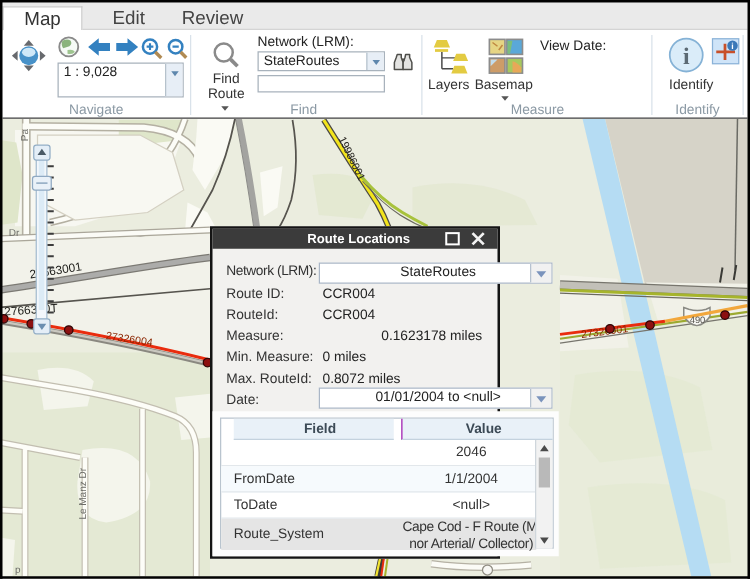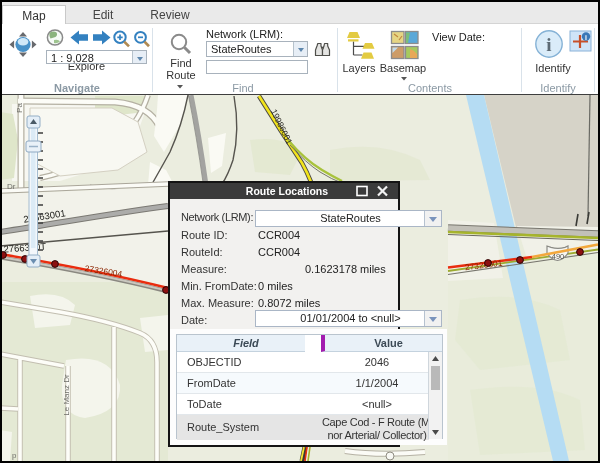--- a/index.html
+++ b/index.html
@@ -1,21 +1,21 @@
 <!DOCTYPE html>
 <html><head>
 <meta charset="utf-8">
 <style>
 * { margin:0; padding:0; box-sizing:border-box; }
 html,body { width:600px; height:463px; overflow:hidden; font-family:"Liberation Sans", sans-serif; }
 #stage { position:absolute; left:0; top:0; width:600px; height:463px; background:#fff; }
 .abs { position:absolute; }
 
 #tabstrip { position:absolute; left:2px; top:2px; width:596px; height:22px; background:#eaeaea; border-bottom:1px solid #d4d4d4; }
-.tab { position:absolute; top:3px; height:19px; font-size:12px; color:#444; text-align:center; line-height:20px; }
+.tab { position:absolute; top:3px; height:19px; font-size:15px; color:#444; text-align:center; line-height:20px; }
 .tab.active { background:#fff; border:1px solid #c9c9c9; border-bottom:none; height:20px; color:#333; }
 
 #ribbon { position:absolute; left:2px; top:24px; width:596px; height:71px; background:#ffffff; border-bottom:1px solid #3e3e3e; }
 .gsep { position:absolute; top:4px; width:1px; height:64px; background:#d9e2ea; }
 .glabel { position:absolute; top:58px; font-size:11px; color:#8b99a4; text-align:center; width:90px; }
 .btnlabel { position:absolute; font-size:11px; color:#333; text-align:center; }
 .combo { position:absolute; background:#fff; border:1px solid #a8b2bc; }
 .combo .txt { position:absolute; left:4px; top:0; font-size:11px; color:#222; line-height:15px; }
 .cbtn { position:absolute; right:0; top:0; bottom:0; width:14px; background:#e7eef6; border-left:1px solid #b6c2cc; }
 .cbtn:after { content:""; position:absolute; left:3.5px; top:6px; border:3.5px solid transparent; border-top:4.5px solid #5e87ad; }
@@ -191,23 +191,23 @@
   <div class="tab" style="left:66px; width:70px;">Edit</div>
   <div class="tab" style="left:133px; width:70px;">Review</div>
 </div>
 
 <div id="ribbon">
 
   <div class="gsep" style="left:150px;"></div>
   <div class="gsep" style="left:335px;"></div>
   <div class="gsep" style="left:519px;"></div>
   <div class="gsep" style="left:592px;"></div>
-  <div class="glabel" style="left:30px;font-weight:bold;">Navigate</div>
+  <div class="glabel" style="left:30px;">Navigate</div>
   <div class="glabel" style="left:196px;">Find</div>
-  <div class="glabel" style="left:383px;">Contents</div>
+  <div class="glabel" style="left:383px;">Measure</div>
   <div class="glabel" style="left:511px;">Identify</div>
 
   <svg class="abs" style="left:0;top:0;" width="596" height="71" viewBox="2 24 596 71">
     <defs>
       <radialGradient id="gBall" cx="38%" cy="28%" r="80%">
         <stop offset="0%" stop-color="#e6f4fd"></stop>
             <stop offset="50%" stop-color="#8fc0e4"></stop>
             <stop offset="100%" stop-color="#4384bb"></stop>
       </radialGradient>
     </defs>
@@ -279,21 +279,21 @@
   <div class="btnlabel" style="left:19px; top:36px; width:45px;margin-left:43px;">Explore</div>
   <div class="btnlabel" style="left:156px; top:33px; width:46px;">Find<br>Route</div>
   <div class="btnlabel" style="left:334px; top:38px; width:46px;">Layers</div>
   <div class="btnlabel" style="left:375px; top:38px; width:52px;">Basemap</div>
   <div class="btnlabel" style="left:528px; top:38px; width:46px;">Identify</div>
 
   <div class="abs" style="left:204px; top:4px; font-size:11px; color:#222;">Network (LRM):</div>
   <div class="abs" style="left:430px; top:7px; font-size:11px; color:#222;">View Date:</div>
 </div>
 
-<div class="combo" style="left:46px; top:50px; width:101px; height:14px;">
+<div class="combo" style="left:46px; top:50px; width:101px; height:28px;">
   <div class="txt">1 : 9,028</div>
       <div class="cbtn"></div>
 </div>
 <div class="combo" style="left:206px; top:41px; width:102px; height:16px;">
   <div class="txt" style="line-height:15px;">StateRoutes</div>
       <div class="cbtn"></div>
 </div>
 <div class="combo" style="left:206px; top:60px; width:102px; height:14px;"></div>
 
 <div id="dlg">
@@ -303,32 +303,31 @@
     <path d="M22,1.5 L31,10.5 M31,1.5 L22,10.5" stroke="#f2f2f2" stroke-width="2.2"></path>
   </svg>
   <div class="drow" style="top:28px; letter-spacing:-0.35px;">Network (LRM):</div>
   <div class="dcombo" style="top:27px;">StateRoutes<div class="dcbtn"></div></div>
   <div class="drow" style="top:46px;">Route ID:</div>
       <div class="dval" style="top:46px;">CCR004</div>
   <div class="drow" style="top:63px;">RouteId:</div>
       <div class="dval" style="top:63px;">CCR004</div>
   <div class="drow" style="top:80px;">Measure:</div>
       <div class="dval" style="top:80px;padding-left:47px;">0.1623178 miles</div>
-  <div class="drow" style="top:97px;">Min. FromDate:</div>
+  <div class="drow" style="top:97px;">Min. Measure:</div>
       <div class="dval" style="top:97px;">0 miles</div>
-  <div class="drow" style="top:114px;">Max. Measure:</div>
+  <div class="drow" style="top:114px;">Max. RouteId:</div>
       <div class="dval" style="top:114px;">0.8072 miles</div>
   <div class="drow" style="top:131px;">Date:</div>
   <div class="dcombo" style="top:127px;">01/01/2004 to &lt;null&gt;<div class="dcbtn"></div></div>
   <div id="tblpanel">
     <div id="tbl">
-      <div class="th" style="left:0; width:128px;font-style:italic;">Field</div>
-      <div class="th" style="left:144px; right:0; border-left:4px solid #a21caf;">Value</div>
+      <div class="th" style="left:10px; width:128px;">Field</div>
+      <div class="th" style="left:144px; right:0; border-left:1px solid #a21caf;">Value</div>
       <div class="tr" style="top:17px; height:21px; line-height:21px;">
-            <span class="td1">OBJECTID</span>
             <span class="td2">2046</span>
           </div>
       <div class="tr" style="top:38px; height:21px; line-height:21px; background:#f6fafd;">
             <span class="td1">FromDate</span>
             <span class="td2">1/1/2004</span>
           </div>
       <div class="tr" style="top:59px; height:21px; line-height:21px;">
             <span class="td1">ToDate</span>
             <span class="td2">&lt;null&gt;</span>
           </div>

